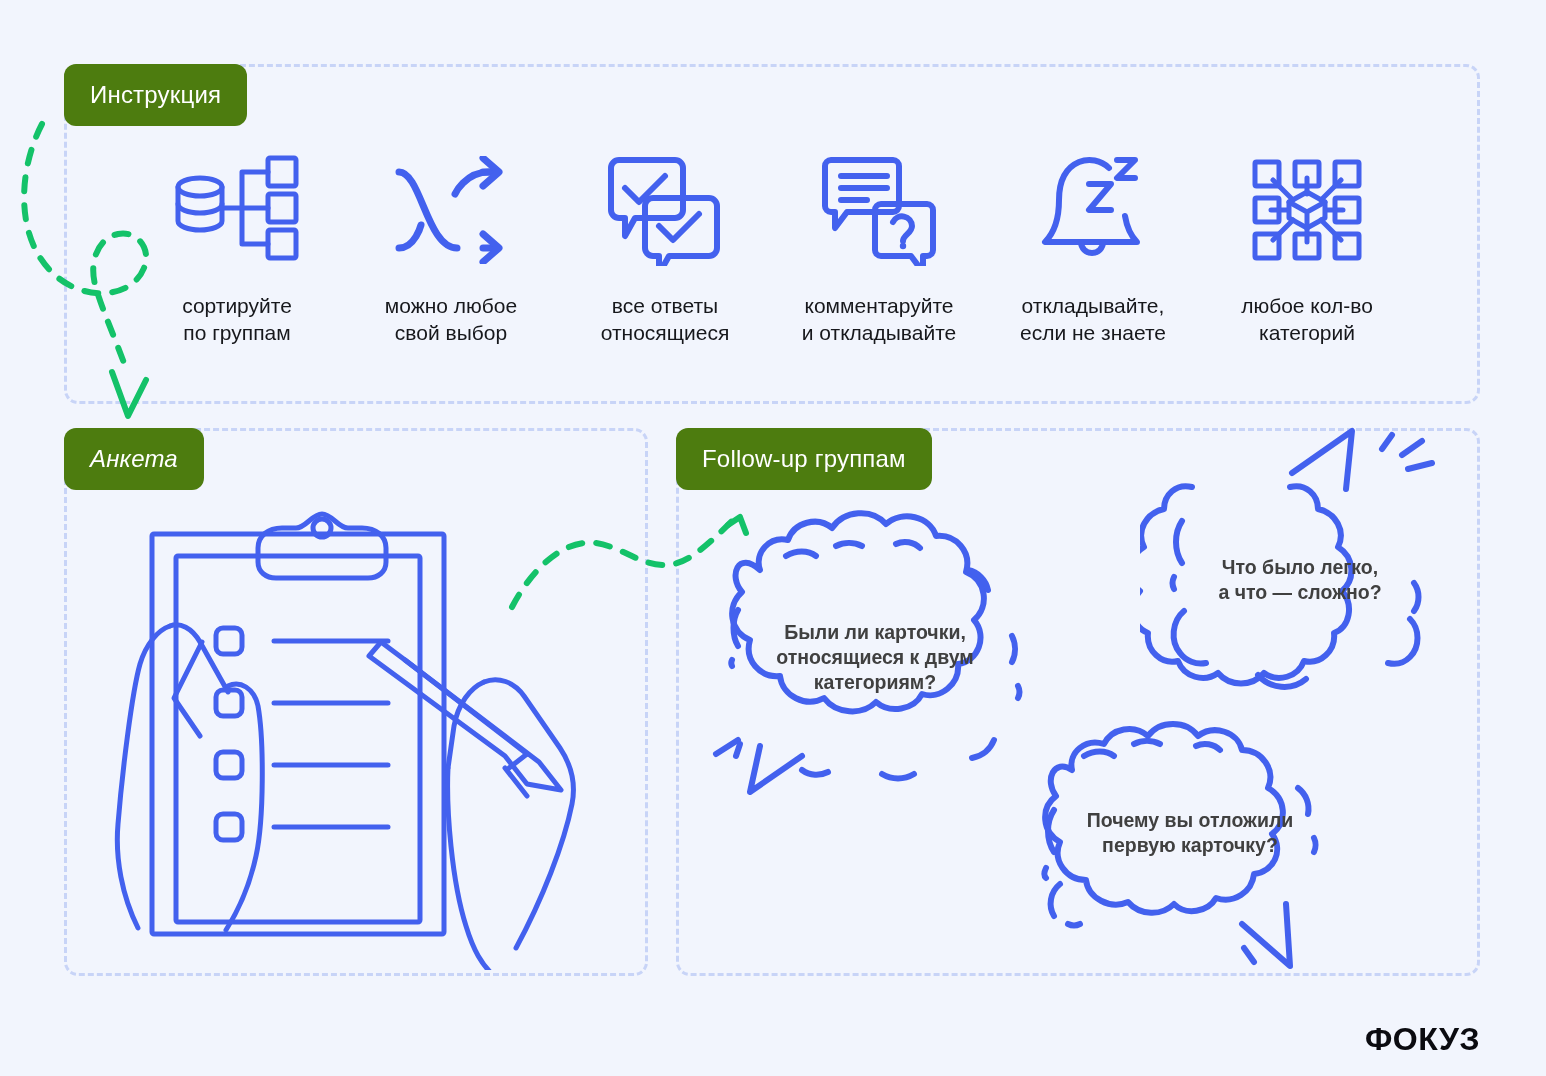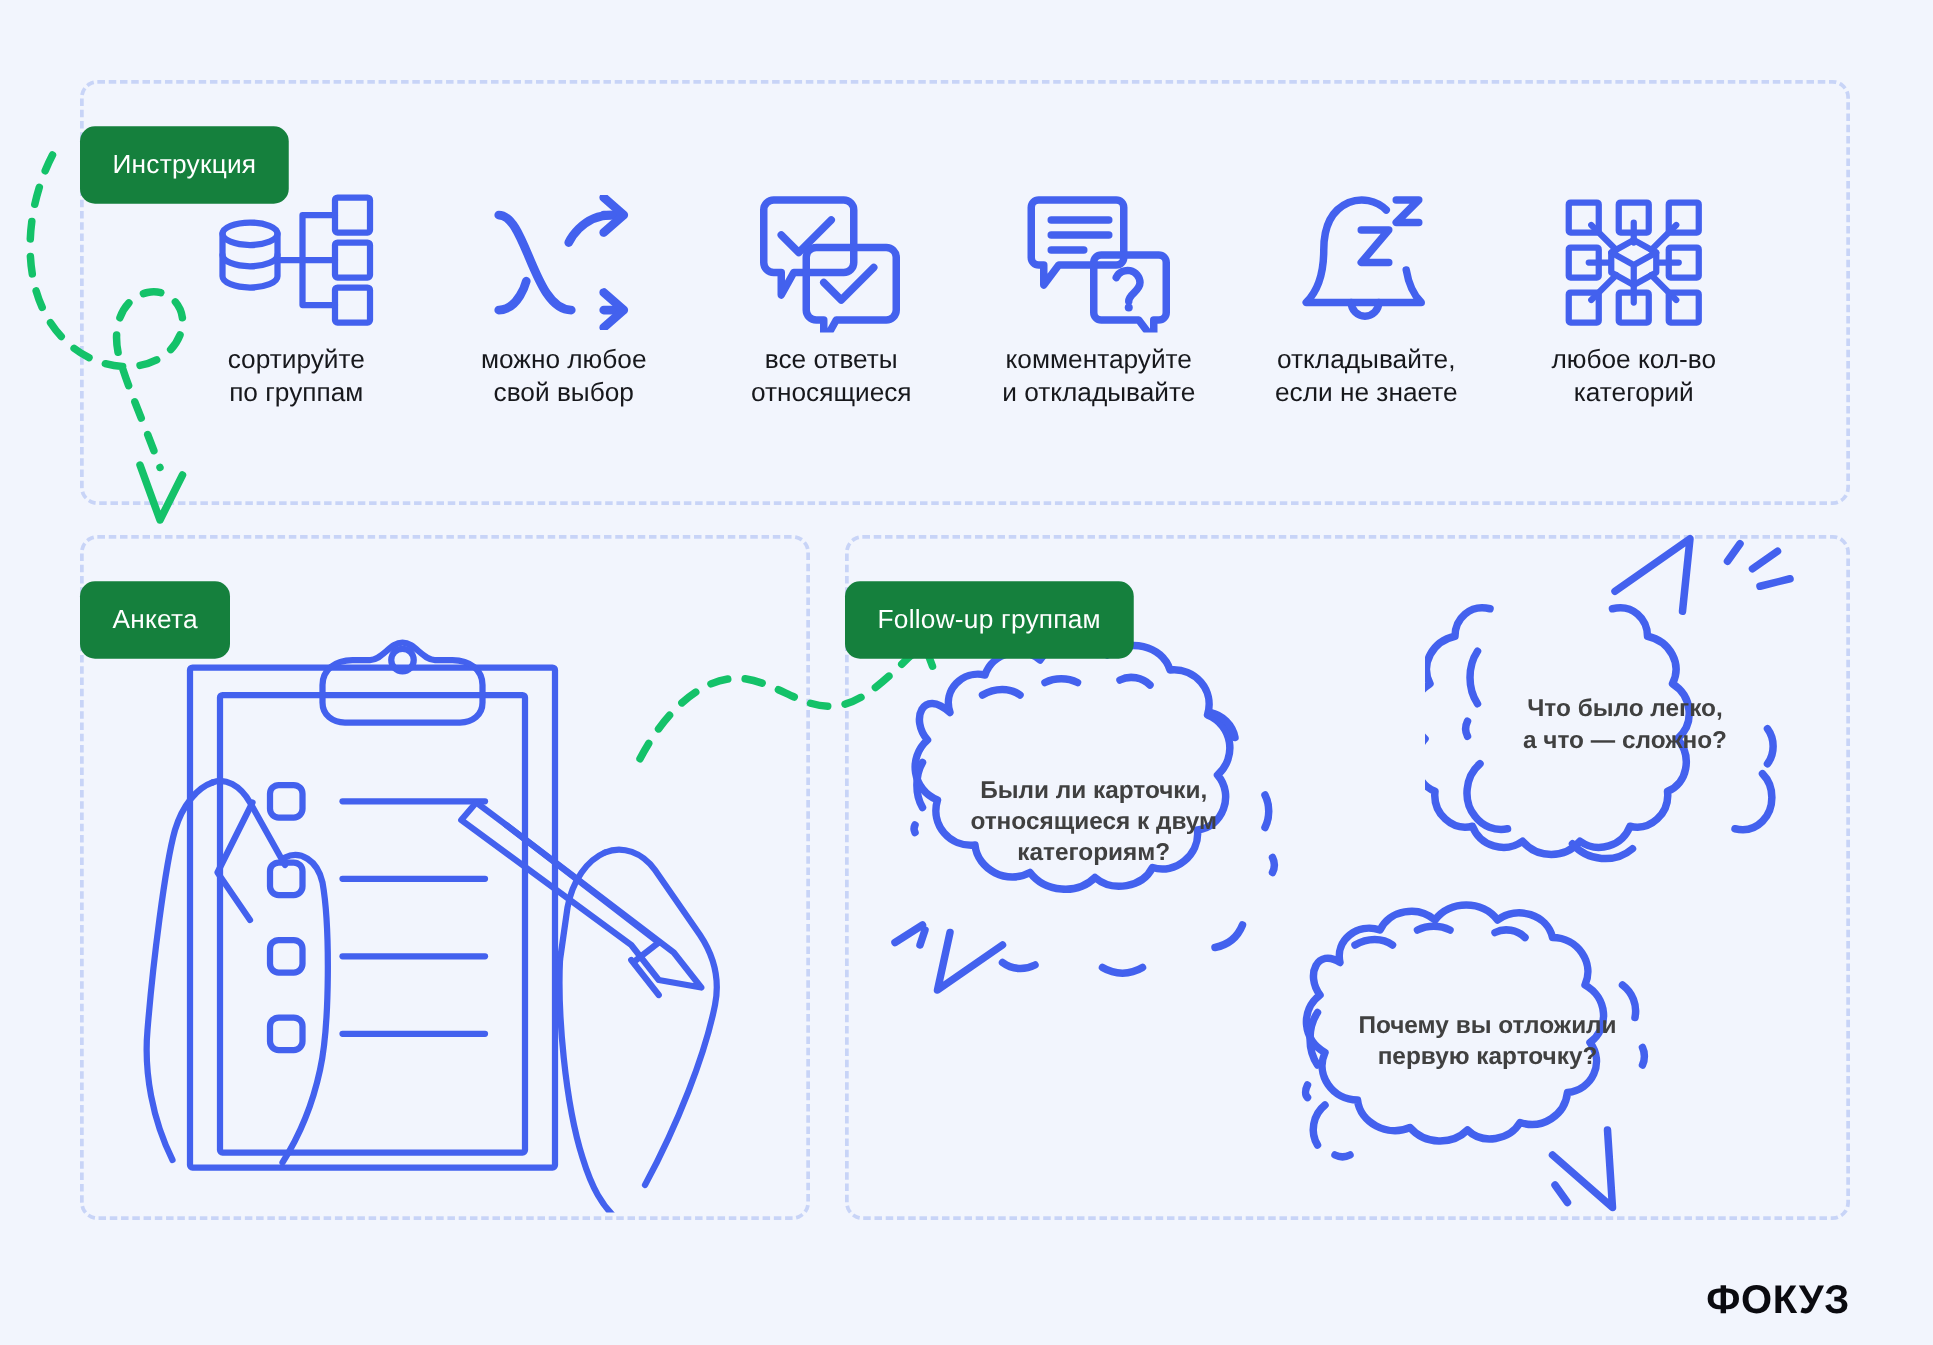--- a/index.html
+++ b/index.html
@@ -19,48 +19,47 @@
     box-sizing:border-box;
     background:transparent;
   }
   #panel-instruction{left:64px;top:64px;width:1416px;height:340px;}
   #panel-anketa{left:64px;top:428px;width:584px;height:548px;}
   #panel-followup{left:676px;top:428px;width:804px;height:548px;}
 
   
   .pill{
     position:absolute;
-    background:#15803d;
+    background:#4d7c0f;
     color:#FFFFFF;
     border-radius:12px;
     display:flex;align-items:center;justify-content:center;
-    font-size:21px;
+    font-size:24px;
     letter-spacing:.2px;
     white-space:nowrap;
     z-index:5;
     padding:0 26px;
-    margin-top:37px;
   }
   #pill-instruction{left:64px;top:64px;height:62px;}
-  #pill-anketa{left:64px;top:428px;height:62px;}
+  #pill-anketa{left:64px;top:428px;height:62px;font-style:italic;}
   #pill-followup{left:676px;top:428px;height:62px;}
 
   
   .icon-row{
     position:absolute;left:64px;top:150px;width:1416px;height:230px;
     display:flex;align-items:flex-start;justify-content:center;
     gap:0;
   }
   .icon-item{
     width:214px;
     display:flex;flex-direction:column;align-items:center;
   }
   .icon-art{height:120px;display:flex;align-items:center;justify-content:center;}
   .icon-label{
-    margin-top:4px;
+    margin-top:22px;
     text-align:center;
     color:#17181C;
     font-size:21px;
     line-height:27px;
     white-space:pre-line;
   }
 
   
   #clipboard-illustration{position:absolute;left:84px;top:500px;width:560px;height:470px;}
 

